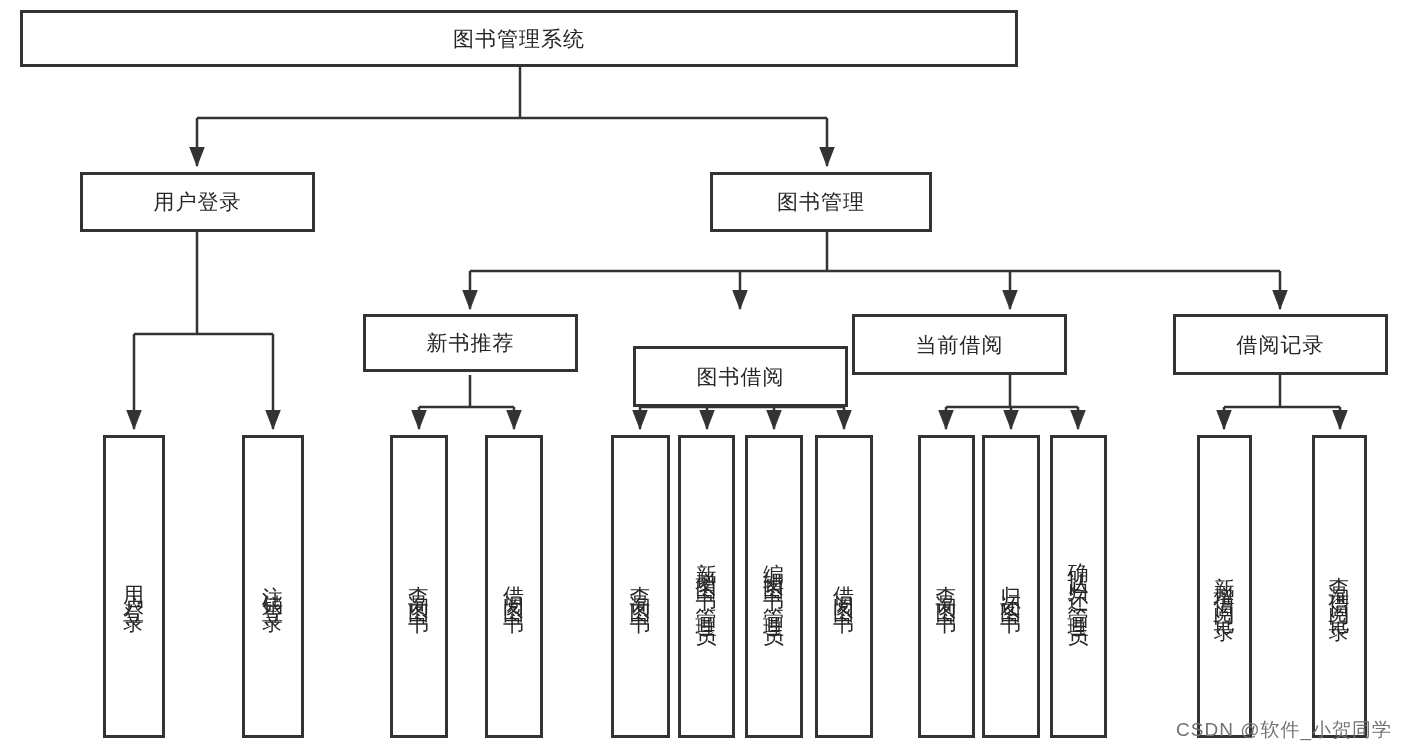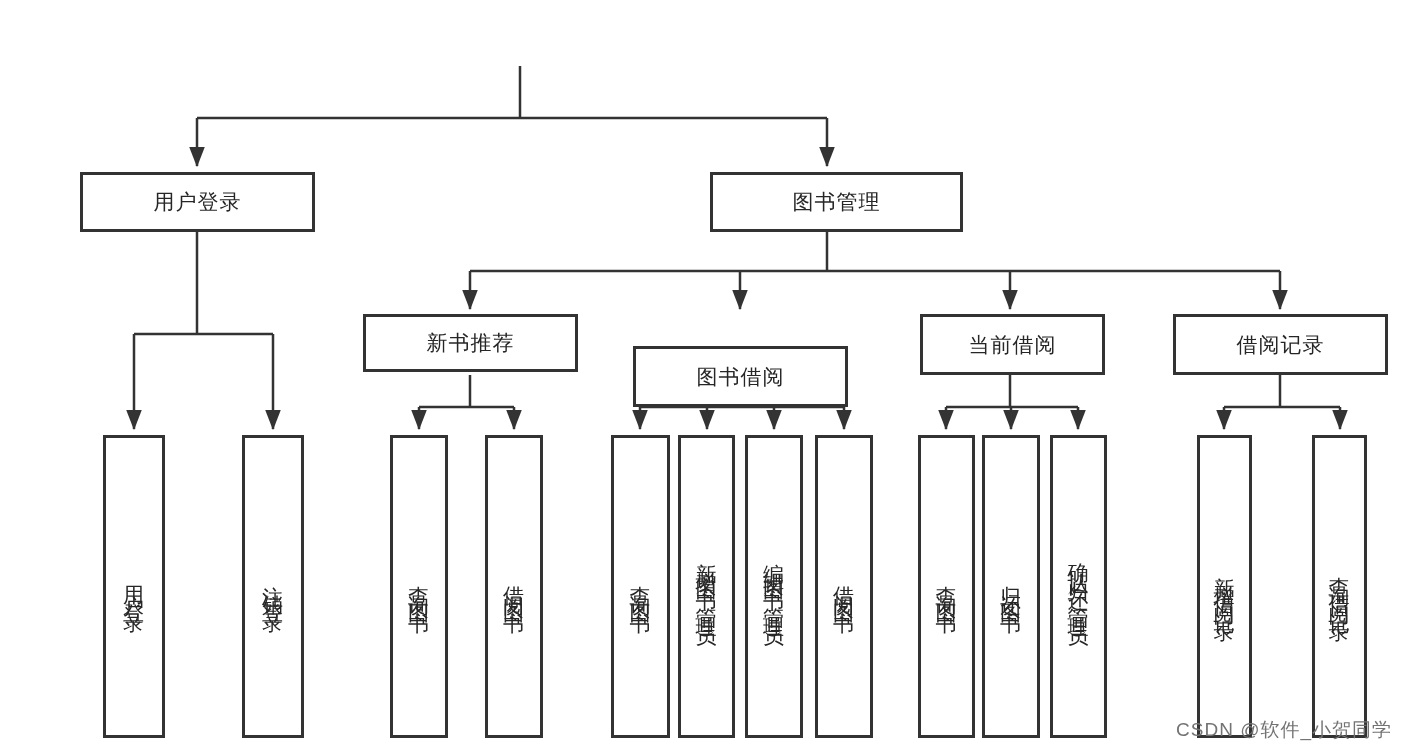--- a/index.html
+++ b/index.html
@@ -112,35 +112,38 @@
       <path d="M1011 407 V429" marker-end="url(#arrow)"></path>
       <path d="M1078 407 V429" marker-end="url(#arrow)"></path>
 
       <path d="M1280 375 V407"></path>
       <path d="M1224 407 H1340"></path>
       <path d="M1224 407 V429" marker-end="url(#arrow)"></path>
       <path d="M1340 407 V429" marker-end="url(#arrow)"></path>
     </g>
   </svg>
 
+  <div class="hbox" style="left:20px; top:10px; width:998px; height:57px;">
+    <span>图书管理系统</span>
+  </div>
 
   <div class="hbox" style="left:80px; top:172px; width:235px; height:60px;">
     <span>用户登录</span>
   </div>
-  <div class="hbox" style="left:710px; top:172px; width:253px; height:60px;">
+  <div class="hbox" style="left:710px; top:172px; width:222px; height:60px;">
     <span>图书管理</span>
   </div>
 
   <div class="hbox" style="left:363px; top:314px; width:215px; height:58px;">
     <span>新书推荐</span>
   </div>
   <div class="hbox" style="left:633px; top:314px; width:215px; height:61px;margin-top:32px;">
     <span>图书借阅</span>
   </div>
-  <div class="hbox" style="left:920px; top:314px; width:185px; height:61px;">
+  <div class="hbox" style="left:852px; top:314px; width:215px; height:61px;">
     <span>当前借阅</span>
   </div>
   <div class="hbox" style="left:1173px; top:314px; width:215px; height:61px;">
     <span>借阅记录</span>
   </div>
 
   <div class="vbox" style="left:103px; width:62px;">
     <span class="vtext">用户登录</span>
   </div>
   <div class="vbox" style="left:242px; width:62px;">

